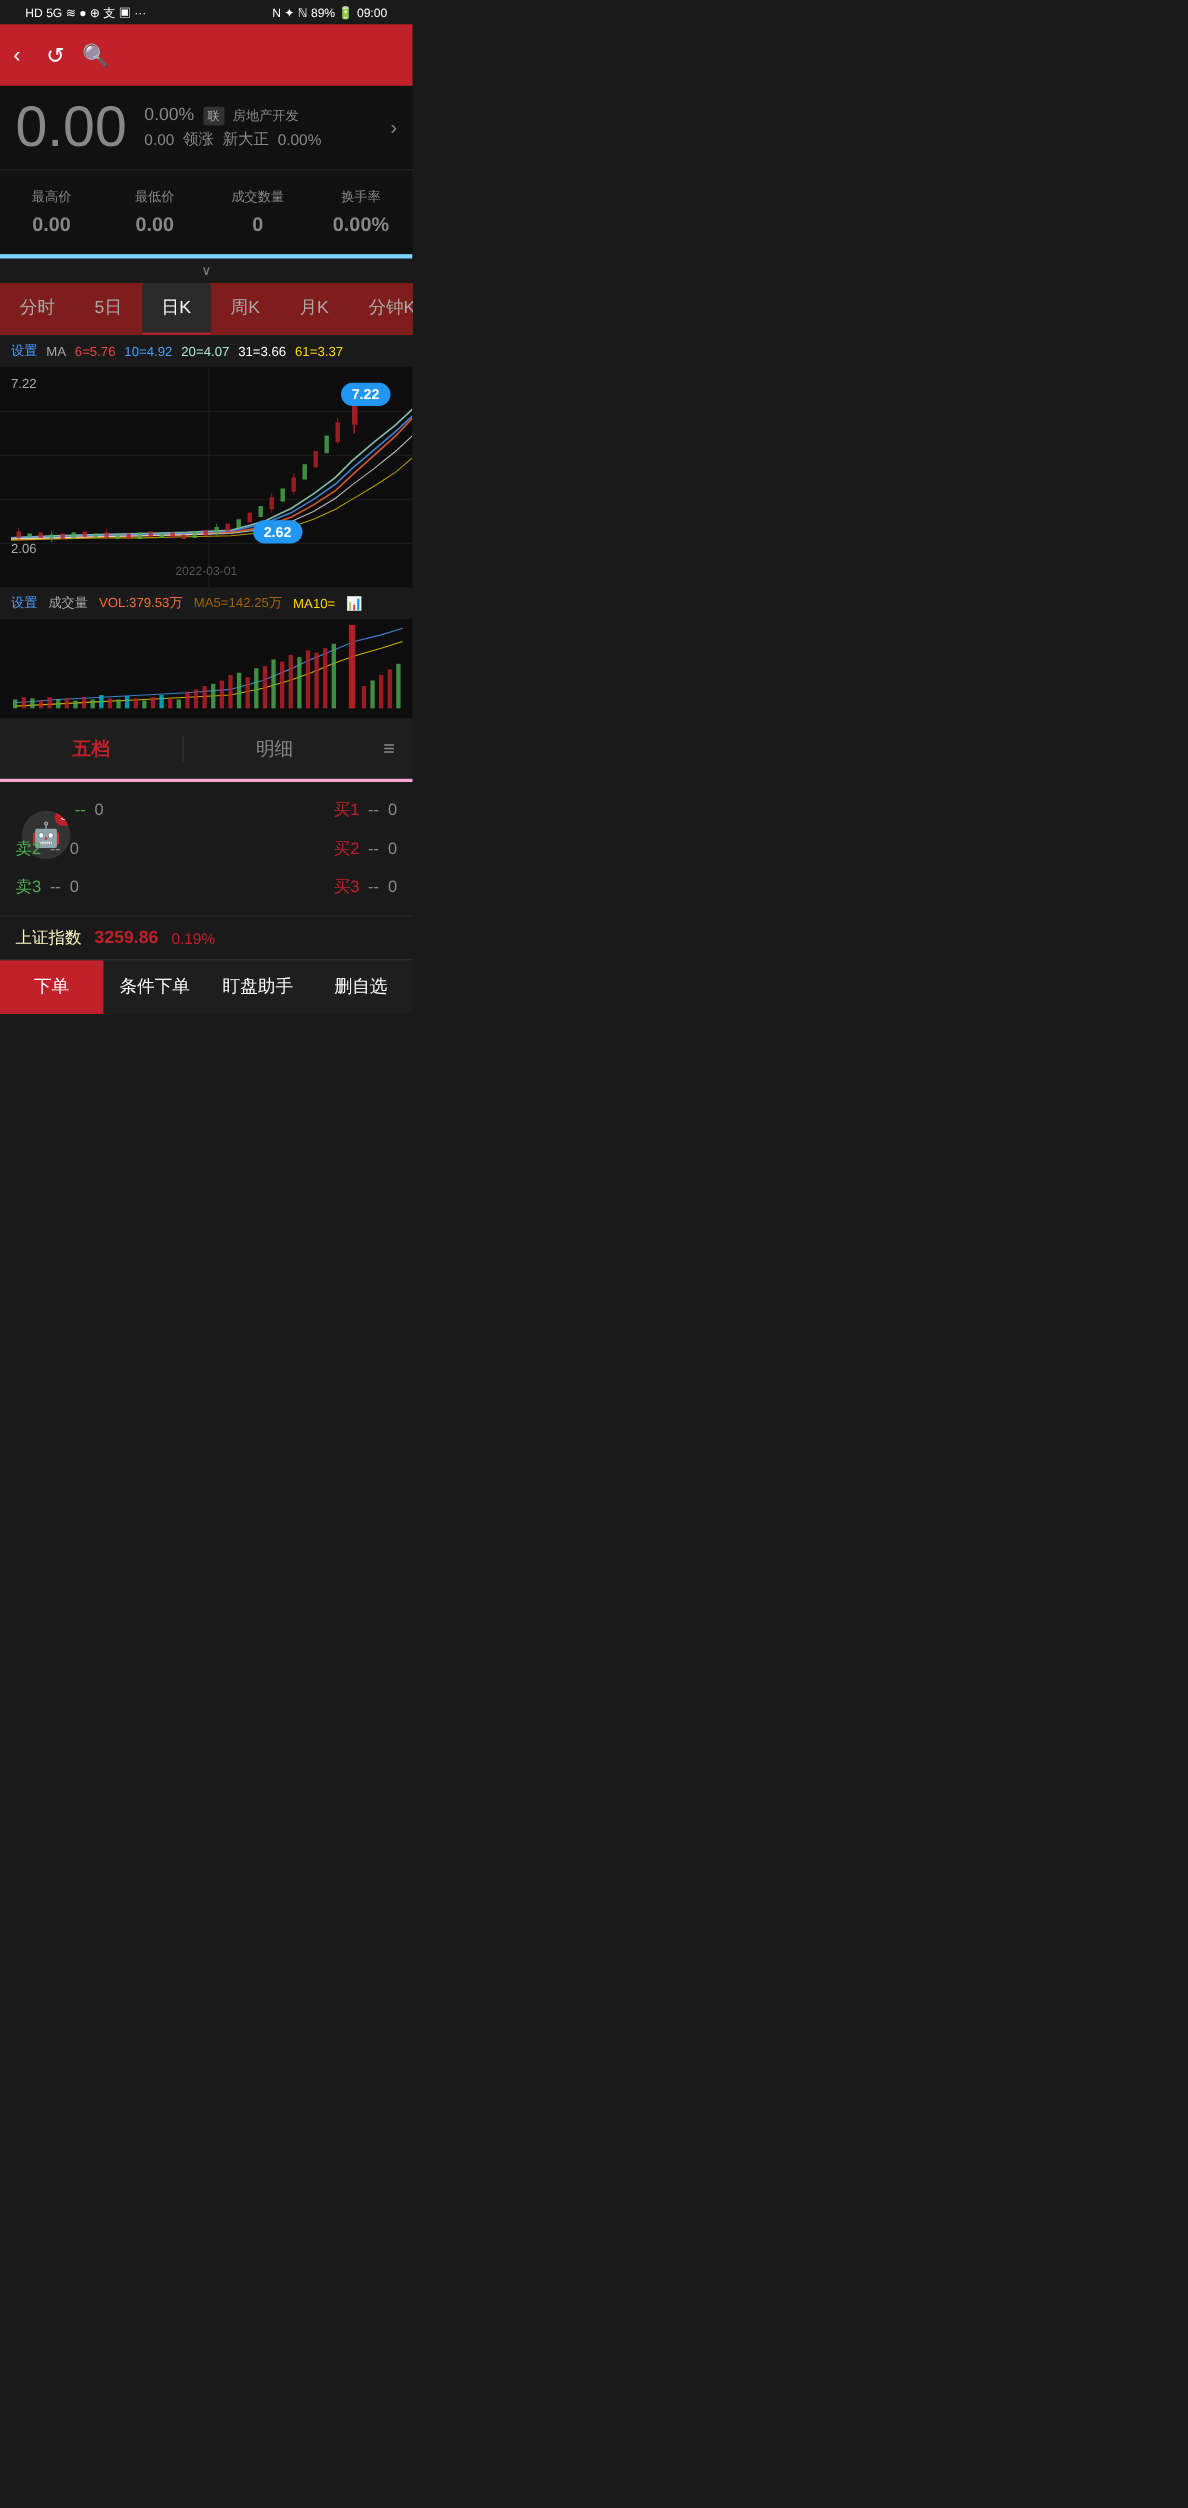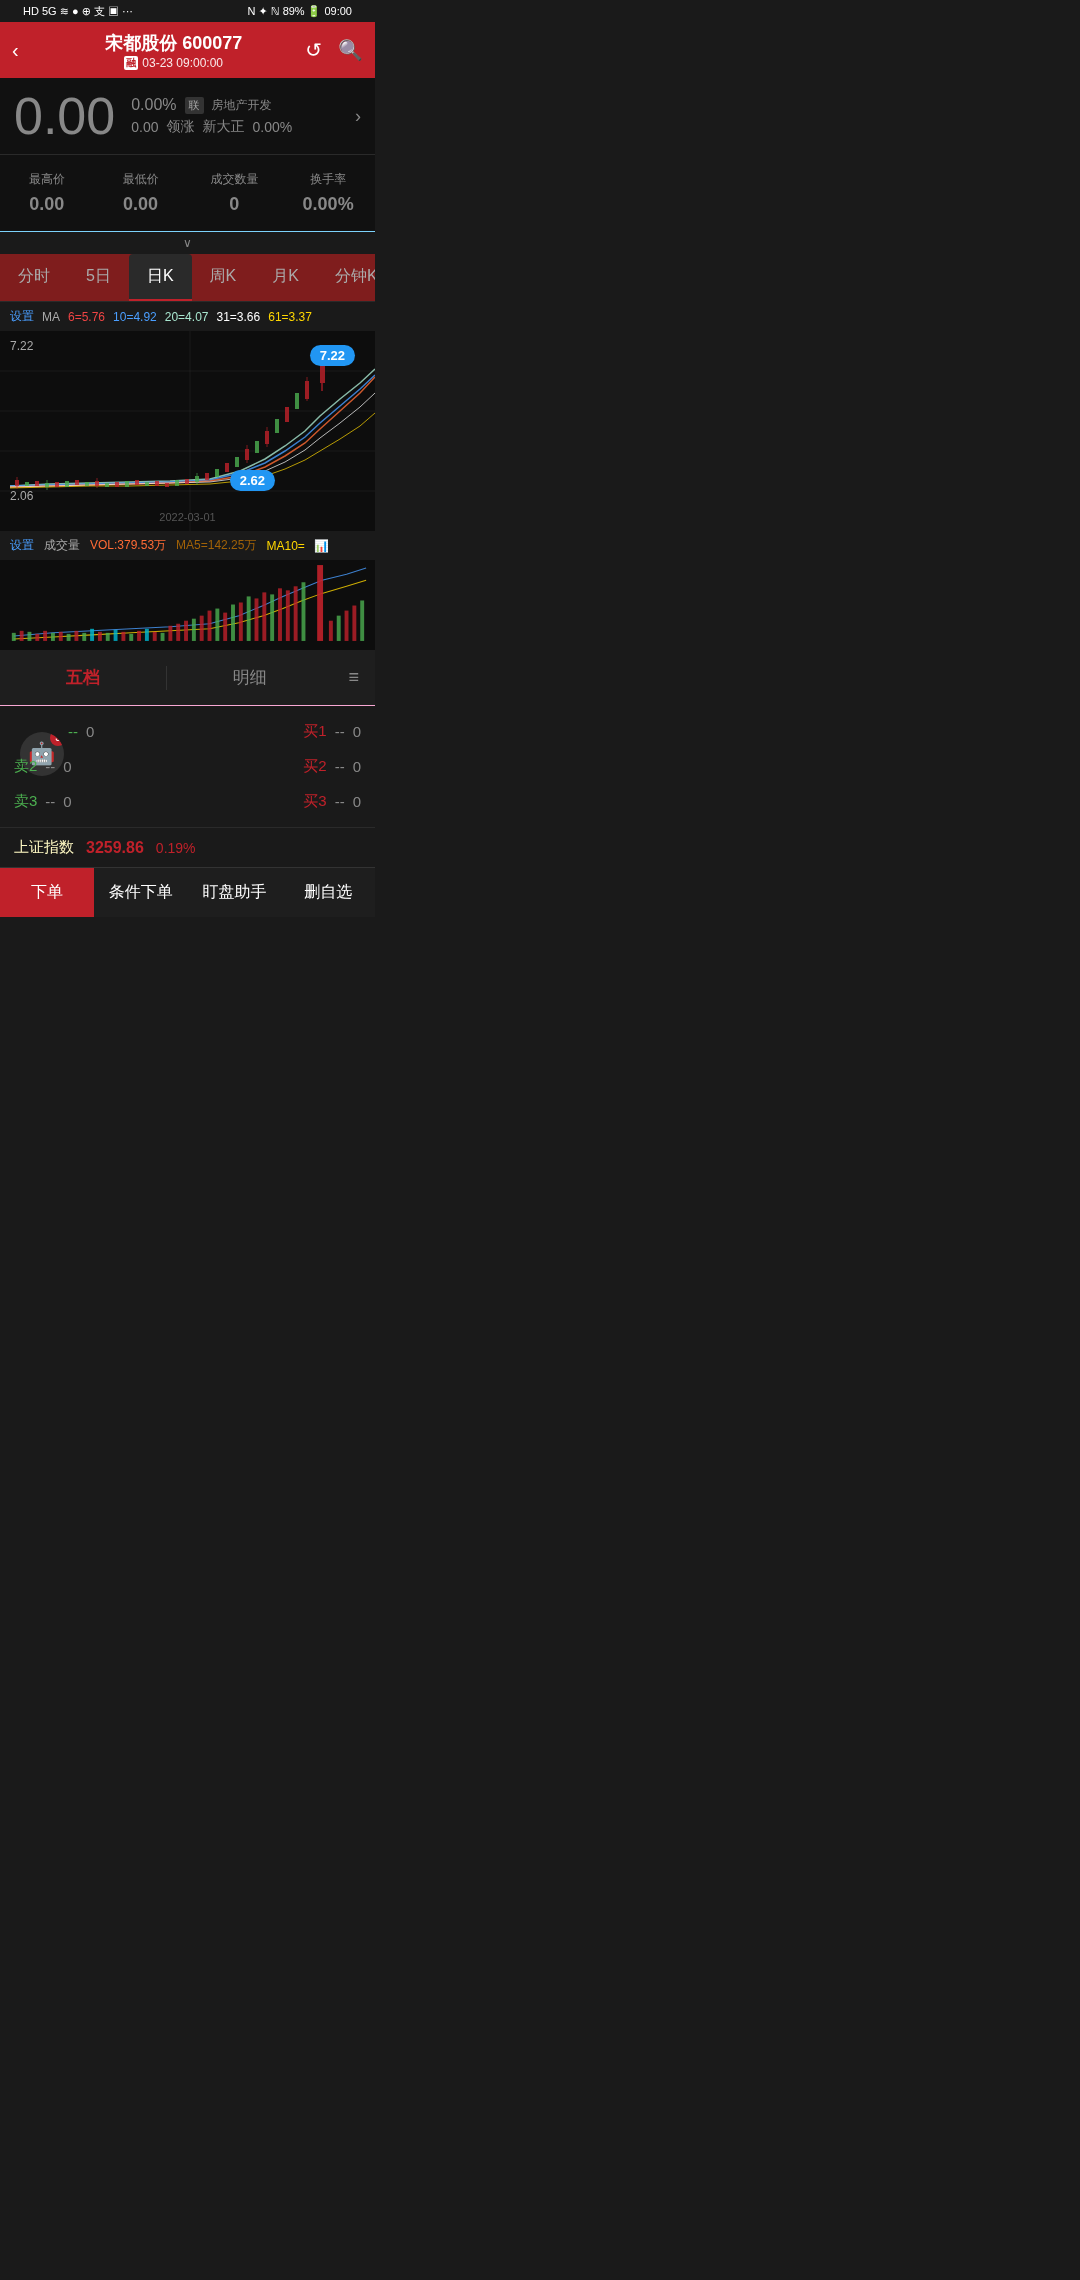--- a/index.html
+++ b/index.html
@@ -130,21 +130,21 @@
       font-size: 18px;
       cursor: pointer;
     }
 
     
     .stats-row {
       background: #111;
       display: grid;
       grid-template-columns: 1fr 1fr 1fr 1fr;
       padding: 10px 0;
-      border-bottom: 1px solid #7dd3fc;
+      border-bottom: 4px solid #7dd3fc;
     }
     .stat-item {
       text-align: center;
       padding: 6px 4px;
     }
     .stat-label {
       font-size: 12px;
       color: #888;
       margin-bottom: 6px;
     }
@@ -283,21 +283,21 @@
       padding: 0 4px 4px 4px;
       gap: 1px;
       overflow: hidden;
     }
 
     
     .order-tabs {
       background: #1e1e1e;
       display: flex;
       align-items: center;
-      border-bottom: 1px solid #f9a8d4;
+      border-bottom: 3px solid #f9a8d4;
       justify-content: space-between;
     }
     .order-tab {
       flex: 1;
       text-align: center;
       padding: 16px 0;
       font-size: 17px;
       cursor: pointer;
       color: #888;
     }
@@ -413,27 +413,20 @@
   <div class="status-left">
     <span>HD 5G ≋ ● ⊕ 支 ▣ ···</span>
   </div>
   <div class="status-right">
     <span>N ✦ ℕ 89% 🔋 09:00</span>
   </div>
 </div>
 
 <div class="header">
   <div class="header-back">‹</div>
-  <div class="header-center">
-    <div class="header-title">宋都股份 600077</div>
-    <div class="header-subtitle">
-      <span class="rong-badge">融</span>
-      <span>03-23 09:00:00</span>
-    </div>
-  </div>
   <div class="header-icons">
     <span class="header-icon">↺</span>
     <span class="header-icon">🔍</span>
   </div>
 </div>
 
 <div class="price-section">
   <div class="price-main">0.00</div>
   <div class="price-right">
     <div class="price-change-row">

